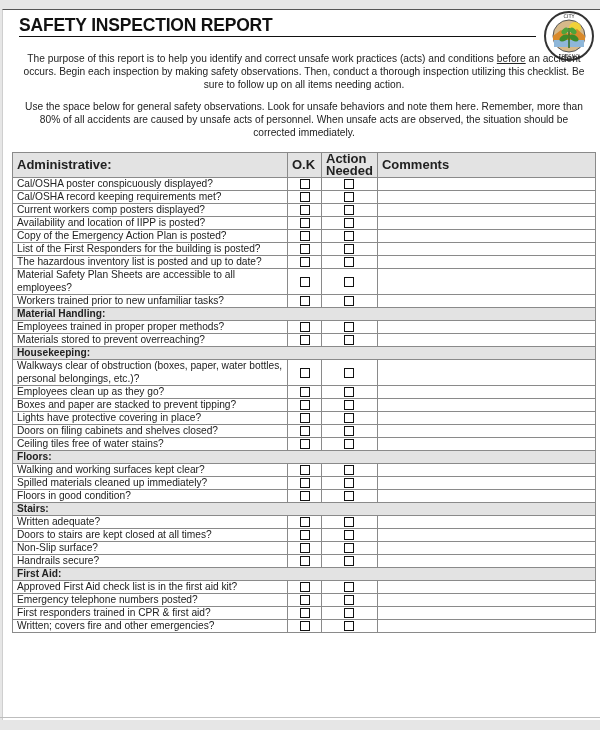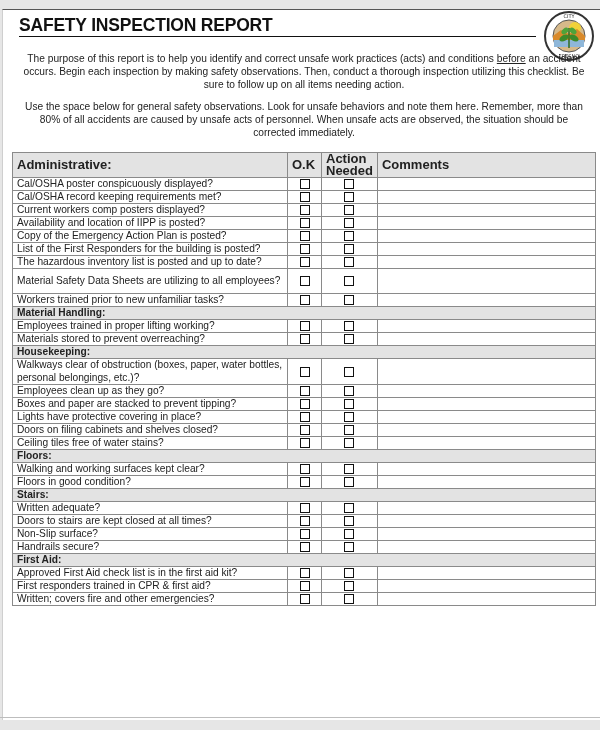--- a/index.html
+++ b/index.html
@@ -135,36 +135,36 @@
         <td class="center"><span class="cb"></span></td>
         <td></td>
       </tr>
       <tr>
         <td>The hazardous inventory list is posted and up to date?</td>
         <td class="center"><span class="cb"></span></td>
         <td class="center"><span class="cb"></span></td>
         <td></td>
       </tr>
       <tr class="tall">
-        <td>Material Safety Data Sheets are utilizing to all employees?</td>
+        <td>Material Safety Plan Sheets are accessible to all employees?</td>
         <td class="center"><span class="cb"></span></td>
         <td class="center"><span class="cb"></span></td>
         <td></td>
       </tr>
       <tr>
         <td>Workers trained prior to new unfamiliar tasks?</td>
         <td class="center"><span class="cb"></span></td>
         <td class="center"><span class="cb"></span></td>
         <td></td>
       </tr>
       <tr class="section">
         <td colspan="4">Material Handling:</td>
       </tr>
       <tr>
-        <td>Employees trained in proper lifting working?</td>
+        <td>Employees trained in proper proper methods?</td>
         <td class="center"><span class="cb"></span></td>
         <td class="center"><span class="cb"></span></td>
         <td></td>
       </tr>
       <tr>
         <td>Materials stored to prevent overreaching?</td>
         <td class="center"><span class="cb"></span></td>
         <td class="center"><span class="cb"></span></td>
         <td></td>
       </tr>
@@ -210,20 +210,26 @@
       <tr class="section">
         <td colspan="4">Floors:</td>
       </tr>
       <tr>
         <td>Walking and working surfaces kept clear?</td>
         <td class="center"><span class="cb"></span></td>
         <td class="center"><span class="cb"></span></td>
         <td></td>
       </tr>
       <tr>
+        <td>Spilled materials cleaned up immediately?</td>
+        <td class="center"><span class="cb"></span></td>
+        <td class="center"><span class="cb"></span></td>
+        <td></td>
+      </tr>
+      <tr>
         <td>Floors in good condition?</td>
         <td class="center"><span class="cb"></span></td>
         <td class="center"><span class="cb"></span></td>
         <td></td>
       </tr>
       <tr class="section">
         <td colspan="4">Stairs:</td>
       </tr>
       <tr>
         <td>Written adequate?</td>
@@ -247,20 +253,26 @@
         <td>Handrails secure?</td>
         <td class="center"><span class="cb"></span></td>
         <td class="center"><span class="cb"></span></td>
         <td></td>
       </tr>
       <tr class="section">
         <td colspan="4">First Aid:</td>
       </tr>
       <tr>
         <td>Approved First Aid check list is in the first aid kit?</td>
+        <td class="center"><span class="cb"></span></td>
+        <td class="center"><span class="cb"></span></td>
+        <td></td>
+      </tr>
+      <tr>
+        <td>Emergency telephone numbers posted?</td>
         <td class="center"><span class="cb"></span></td>
         <td class="center"><span class="cb"></span></td>
         <td></td>
       </tr>
       <tr>
         <td>First responders trained in CPR &amp; first aid?</td>
         <td class="center"><span class="cb"></span></td>
         <td class="center"><span class="cb"></span></td>
         <td></td>
       </tr>

